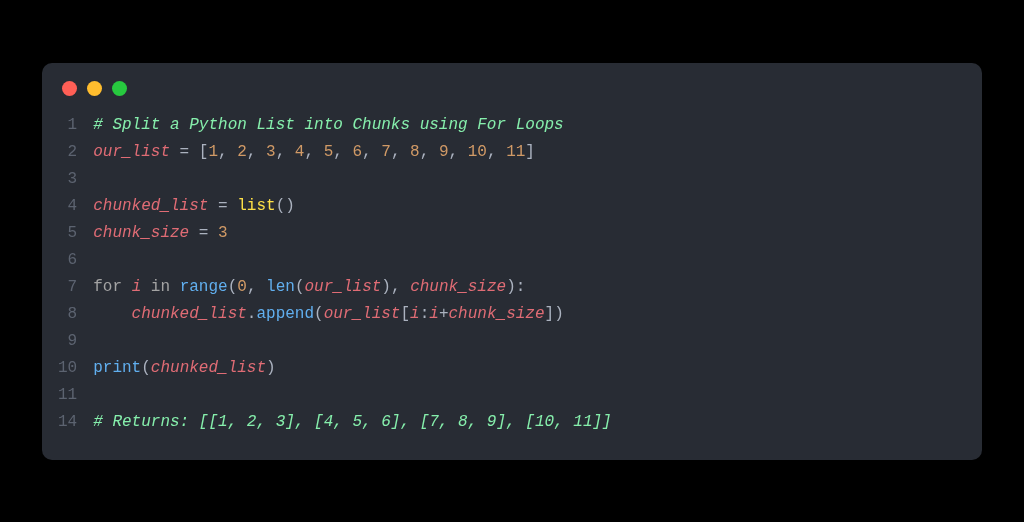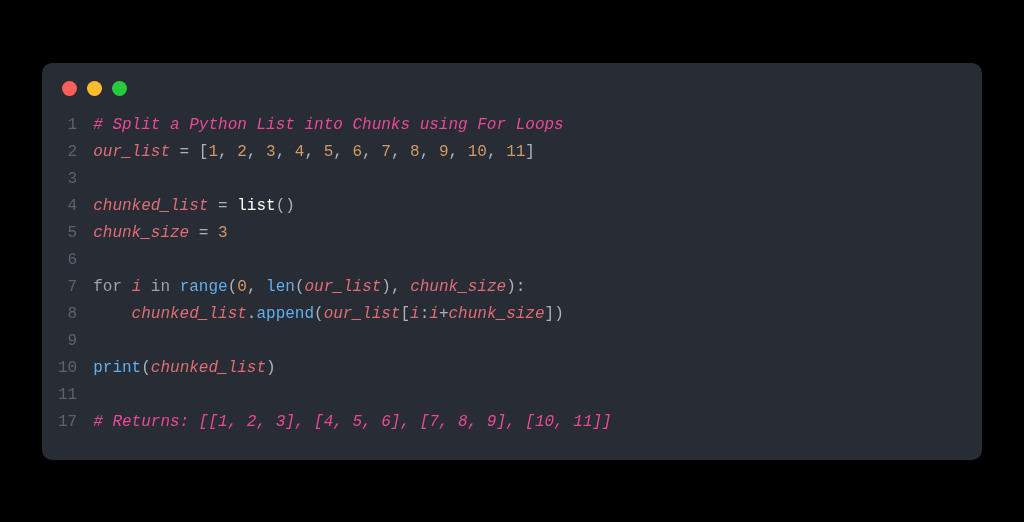--- a/index.html
+++ b/index.html
@@ -46,28 +46,28 @@
       line-height: 27px;
     }
     .gutter div { min-height: 27px; }
     .code {
       font-size: 16px;
       line-height: 27px;
       color: #abb2bf;
       white-space: pre;
     }
     .code div { min-height: 27px; }
-    .c-comment { color: #ec4899; font-style: italic; }
+    .c-comment { color: #86efac; font-style: italic; }
     .c-id { color: #e06c75; font-style: italic; }
     .c-op { color: #abb2bf; }
     .c-punc { color: #abb2bf; }
     .c-num { color: #d19a66; }
     .c-kw { color: #a3a3a3; }
     .c-fn { color: #61afef; }
-    .c-builtin { color: #ffffff; }
+    .c-builtin { color: #fde047; }
   </style>
 </head>
 <body>
 
 <div class="window">
   <div class="titlebar">
     <div class="dot red"></div>
     <div class="dot yellow"></div>
     <div class="dot green"></div>
   </div>
@@ -77,17 +77,17 @@
         <div>2</div>
         <div>3</div>
         <div>4</div>
         <div>5</div>
         <div>6</div>
         <div>7</div>
         <div>8</div>
         <div>9</div>
         <div>10</div>
         <div>11</div>
-        <div>17</div>
+        <div>14</div>
       </div>
     <div class="code" id="code"><div><span class="c-comment"># Split a Python List into Chunks using For Loops</span></div><div><span class="c-id">our_list</span><span class="c-op"> = [</span><span class="c-num">1</span><span class="c-punc">, </span><span class="c-num">2</span><span class="c-punc">, </span><span class="c-num">3</span><span class="c-punc">, </span><span class="c-num">4</span><span class="c-punc">, </span><span class="c-num">5</span><span class="c-punc">, </span><span class="c-num">6</span><span class="c-punc">, </span><span class="c-num">7</span><span class="c-punc">, </span><span class="c-num">8</span><span class="c-punc">, </span><span class="c-num">9</span><span class="c-punc">, </span><span class="c-num">10</span><span class="c-punc">, </span><span class="c-num">11</span><span class="c-punc">]</span></div><div>&nbsp;</div><div><span class="c-id">chunked_list</span><span class="c-op"> = </span><span class="c-builtin">list</span><span class="c-punc">()</span></div><div><span class="c-id">chunk_size</span><span class="c-op"> = </span><span class="c-num">3</span></div><div>&nbsp;</div><div><span class="c-kw">for</span><span> </span><span class="c-id">i</span><span> </span><span class="c-kw">in</span><span> </span><span class="c-fn">range</span><span class="c-punc">(</span><span class="c-num">0</span><span class="c-punc">, </span><span class="c-fn">len</span><span class="c-punc">(</span><span class="c-id">our_list</span><span class="c-punc">), </span><span class="c-id">chunk_size</span><span class="c-punc">):</span></div><div><span>    </span><span class="c-id">chunked_list</span><span class="c-punc">.</span><span class="c-fn">append</span><span class="c-punc">(</span><span class="c-id">our_list</span><span class="c-punc">[</span><span class="c-id">i</span><span class="c-punc">:</span><span class="c-id">i</span><span class="c-op">+</span><span class="c-id">chunk_size</span><span class="c-punc">])</span></div><div>&nbsp;</div><div><span class="c-fn">print</span><span class="c-punc">(</span><span class="c-id">chunked_list</span><span class="c-punc">)</span></div><div>&nbsp;</div><div><span class="c-comment"># Returns: [[1, 2, 3], [4, 5, 6], [7, 8, 9], [10, 11]]</span></div></div>
   </div>
 </div>
 
 </body></html>

